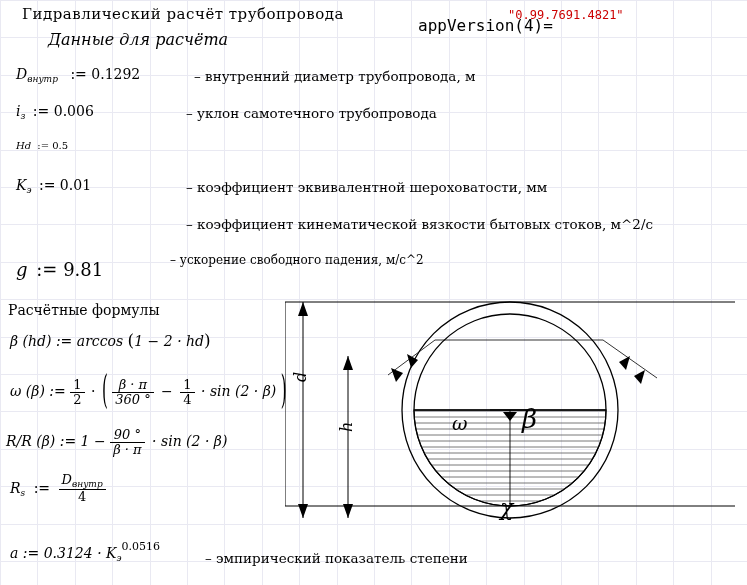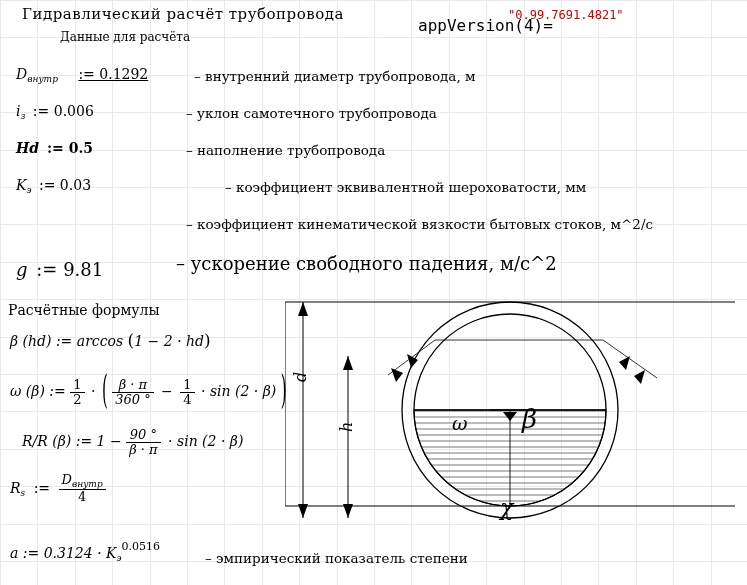--- a/index.html
+++ b/index.html
@@ -38,53 +38,52 @@
 <body>
 
 <div id="grid"></div>
 
 <div class="layer">
 
   <div class="itm ser" style="left:22px;top:5px;font-size:15px;letter-spacing:0.5px;">Гидравлический расчёт трубопровода</div>
   <div class="itm mono" style="left:418px;top:16px;font-size:16px;">appVersion(4)=</div>
   <div class="itm mono red" style="left:508px;top:8px;font-size:12px;">"0.99.7691.4821"</div>
 
-  <div class="itm ser" style="left:60px;top:30px;font-size:12px;">Данные для расчёта</div>
+  <div class="itm ser" style="left:48px;top:30px;font-size:16px;font-style:italic;">Данные для расчёта</div>
 
   <div class="itm ser" style="left:16px;top:66px;font-size:14px;">
     <span class="ital">D</span><span class="sub ital">внутр</span>
-    <span style="margin-left:16px;text-decoration:underline;">:= 0.1292</span>
+    <span style="margin-left:8px;">:= 0.1292</span>
   </div>
   <div class="itm ser" style="left:186px;top:68px;font-size:13.5px;margin-left:8px;">– внутренний диаметр трубопровода, м</div>
 
   <div class="itm ser" style="left:16px;top:103px;font-size:14px;">
     <span class="ital">i</span><span class="sub ital">з</span>
     <span style="margin-left:3px;text-align:center;">:= 0.006</span>
   </div>
   <div class="itm ser" style="left:186px;top:105px;font-size:13.5px;">– уклон самотечного трубопровода</div>
 
-  <div class="itm ser" style="left:16px;top:140px;font-size:14px;font-weight:bold;">
+  <div class="itm ser" style="left:16px;top:140px;font-size:10px;">
     <span class="ital">Hd</span>
     <span style="margin-left:3px;">:= 0.5</span>
   </div>
-  <div class="itm ser" style="left:186px;top:142px;font-size:13.5px;">– наполнение трубопровода</div>
 
   <div class="itm ser" style="left:16px;top:177px;font-size:14px;">
     <span class="ital">K</span><span class="sub ital">э</span>
-    <span style="margin-left:3px;">:= 0.03</span>
+    <span style="margin-left:3px;">:= 0.01</span>
   </div>
-  <div class="itm ser" style="left:186px;top:179px;font-size:13.5px;margin-left:39px;">– коэффициент эквивалентной шероховатости, мм</div>
+  <div class="itm ser" style="left:186px;top:179px;font-size:13.5px;">– коэффициент эквивалентной шероховатости, мм</div>
 
   <div class="itm ser" style="left:186px;top:216px;font-size:13.5px;text-align:right;">– коэффициент кинематической вязкости бытовых стоков, м^2/с</div>
 
   <div class="itm ser" style="left:16px;top:259px;font-size:18px;">
     <span class="ital">g</span>
     <span style="margin-left:3px;">:= 9.81</span>
   </div>
-  <div class="itm ser" style="left:176px;top:253px;font-size:18px;">– ускорение свободного падения, м/с^2</div>
+  <div class="itm ser" style="left:170px;top:253px;font-size:12px;">– ускорение свободного падения, м/с^2</div>
 
   <div class="itm ser" style="left:8px;top:302px;font-size:14px;">Расчётные формулы</div>
 
   <div class="itm ser" style="left:10px;top:330px;font-size:14px;">
     <span class="ital">β (hd) := arccos</span>
     <span class="paren" style="font-size:17px;">(</span><span class="ital">1 − 2 · hd</span><span class="paren" style="font-size:17px;">)</span>
   </div>
 
   <div class="itm ser" style="left:10px;top:378px;font-size:14px;">
     <span class="ital">ω (β) :=</span>
@@ -100,21 +99,21 @@
     </span>
     <span style="margin:0 3px;">−</span>
     <span class="frac">
       <span class="num">1</span>
       <span class="den">4</span>
     </span>
     <span class="ital" style="margin-left:2px;">· sin (2 · β)</span>
     <span class="bigger" style="font-size:15px;vertical-align:1px;">)</span>
   </div>
 
-  <div class="itm ser" style="left:22px;top:428px;font-size:14px;">
+  <div class="itm ser" style="left:6px;top:428px;font-size:14px;">
     <span class="ital">R/R (β) := 1 −</span>
     <span class="frac ital">
       <span class="num">90 °</span>
       <span class="den">β · π</span>
     </span>
     <span class="ital" style="margin-left:3px;">· sin (2 · β)</span>
   </div>
 
   <div class="itm ser" style="left:10px;top:473px;font-size:14px;">
     <span class="ital">R</span><span class="sub ital">s</span>

